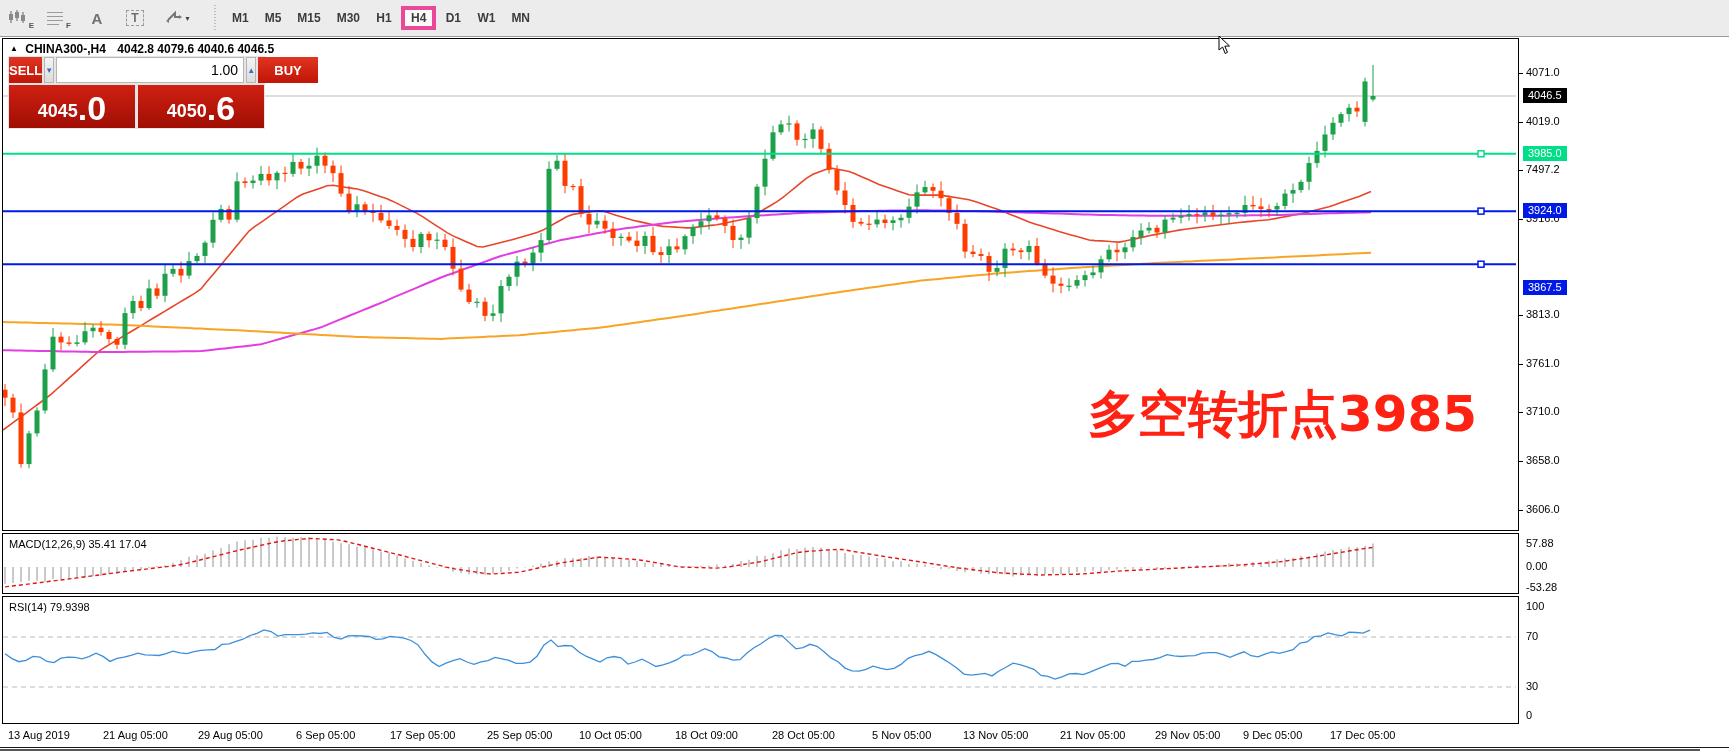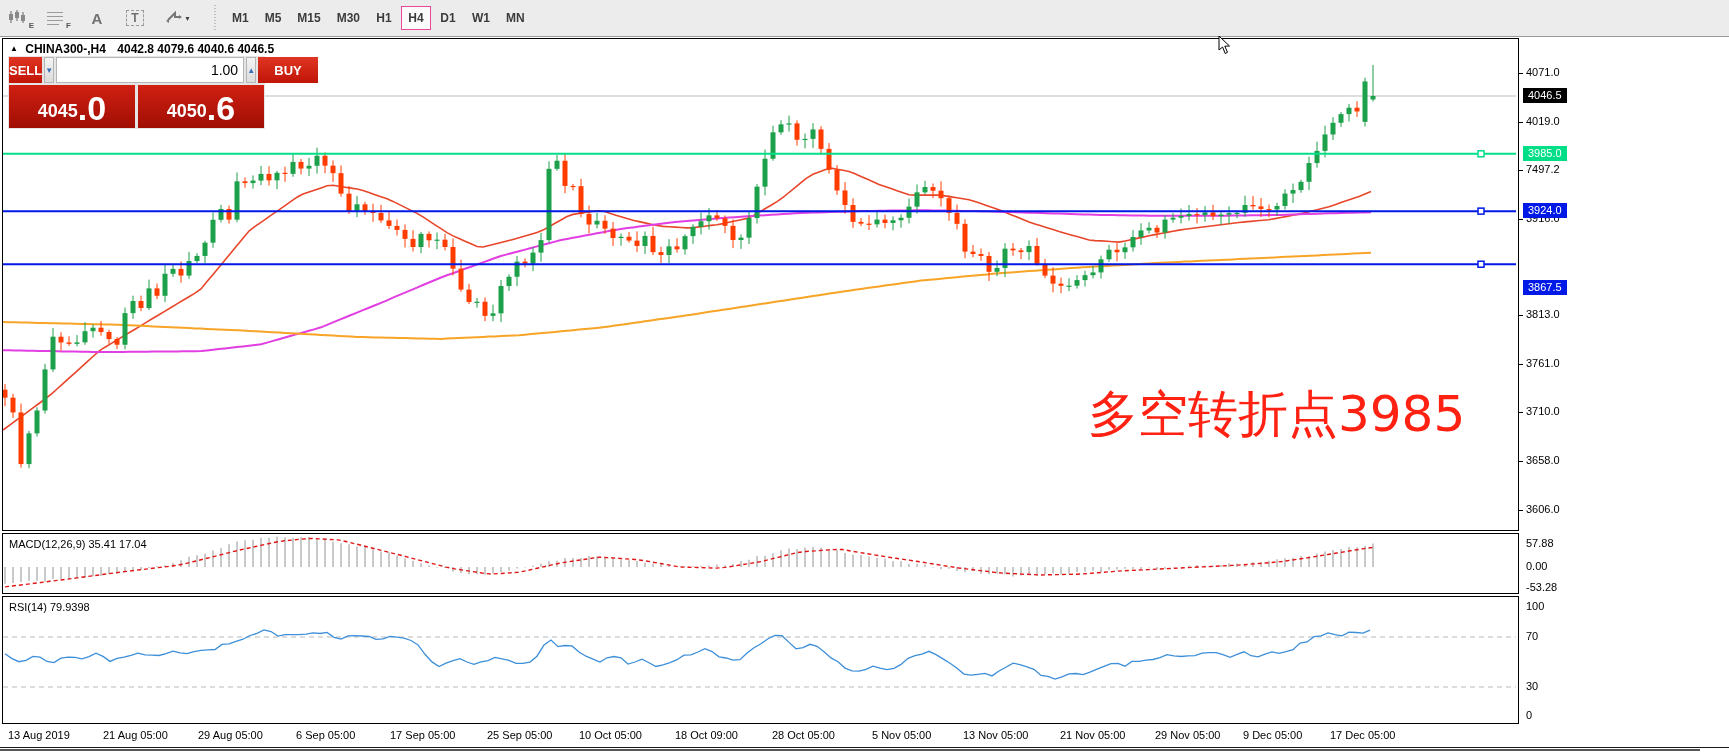--- a/index.html
+++ b/index.html
@@ -9,21 +9,21 @@
 
   
   #toolbar { position:absolute; left:0; top:0; width:1729px; height:37px;
     background:#ececec; border-bottom:1px solid #9a9a9a; display:flex; align-items:center; }
   .tb-icon { width:34px; height:26px; margin-left:4px; display:flex; align-items:center;
     justify-content:center; color:#555; font-weight:bold; background:transparent; border:1px solid transparent; }
   .tb-sep { width:6px; height:26px; margin:0 8px 0 14px;
     background-image:repeating-linear-gradient(#bdbdbd 0 1px,transparent 1px 3px); width:2px; }
   .tf-btn { min-width:30px; height:24px; padding:0 6px; margin:7px 1px; display:flex; align-items:center;
     justify-content:center; font-size:12px; font-weight:bold; color:#3c3c3c; border:1px solid transparent; }
-  .tf-btn.active { background:#fafafa; border:1px solid #ec4899; }
+  .tf-btn.active { background:#fafafa; border:4px solid #ec4899; }
   .sub { font-size:8px; font-weight:bold; color:#555; align-self:flex-end; margin-left:1px; }
   .caret { font-size:8px; color:#444; margin-left:3px; }
 
   
   .panel { position:absolute; left:2px; width:1517px; background:#fff; border:1px solid #000; }
   #main-panel { top:38px;  height:493px; }
   #macd-panel { top:533px; height:61px; }
   #rsi-panel  { top:596px; height:128px; }
   svg.layer { position:absolute; left:0; top:0; }
 
@@ -43,21 +43,21 @@
     display:flex; align-items:center; justify-content:center; border:1px solid #b5b5b5; }
   #vol-input { flex:1; border:1px solid #b5b5b5; font-size:14px; text-align:right;
     padding-right:5px; font-family:"Liberation Sans",sans-serif; color:#000; }
   #tp-row2 { display:flex; height:43px; gap:3px; margin-top:2px; }
   .quote { flex:1; display:flex; align-items:flex-end; justify-content:center; color:#fff;
     background:linear-gradient(#d02012,#a00e04); padding-bottom:2px; }
   .quote .q-sm { font-size:18px; font-weight:bold; line-height:30px; }
   .quote .q-lg { font-size:34px; font-weight:bold; line-height:36px; }
 
   
-  #annotation { position:absolute; left:1088px; top:381px; font-size:50px; font-weight:normal;
+  #annotation { position:absolute; left:1088px; top:381px; font-size:50px; font-weight:bold;
     color:#ff2112; z-index:5; font-family:"DejaVu Sans","Liberation Sans",sans-serif; white-space:nowrap; }
 
   
   #price-axis { position:absolute; left:1519px; top:38px; width:210px; height:686px; background:#fff; }
   .ax-label { position:absolute; left:7px; font-size:11px; color:#000; white-space:nowrap; }
   .ax-dash { position:absolute; left:0; width:4px; height:1px; background:#000; }
   .ax-badge { position:absolute; left:4px; font-size:11px; padding:1px 5px 2px 5px; color:#fff; z-index:3; }
 
   
   #date-axis { position:absolute; left:0; top:724px; width:1729px; height:23px; background:#fff; }

